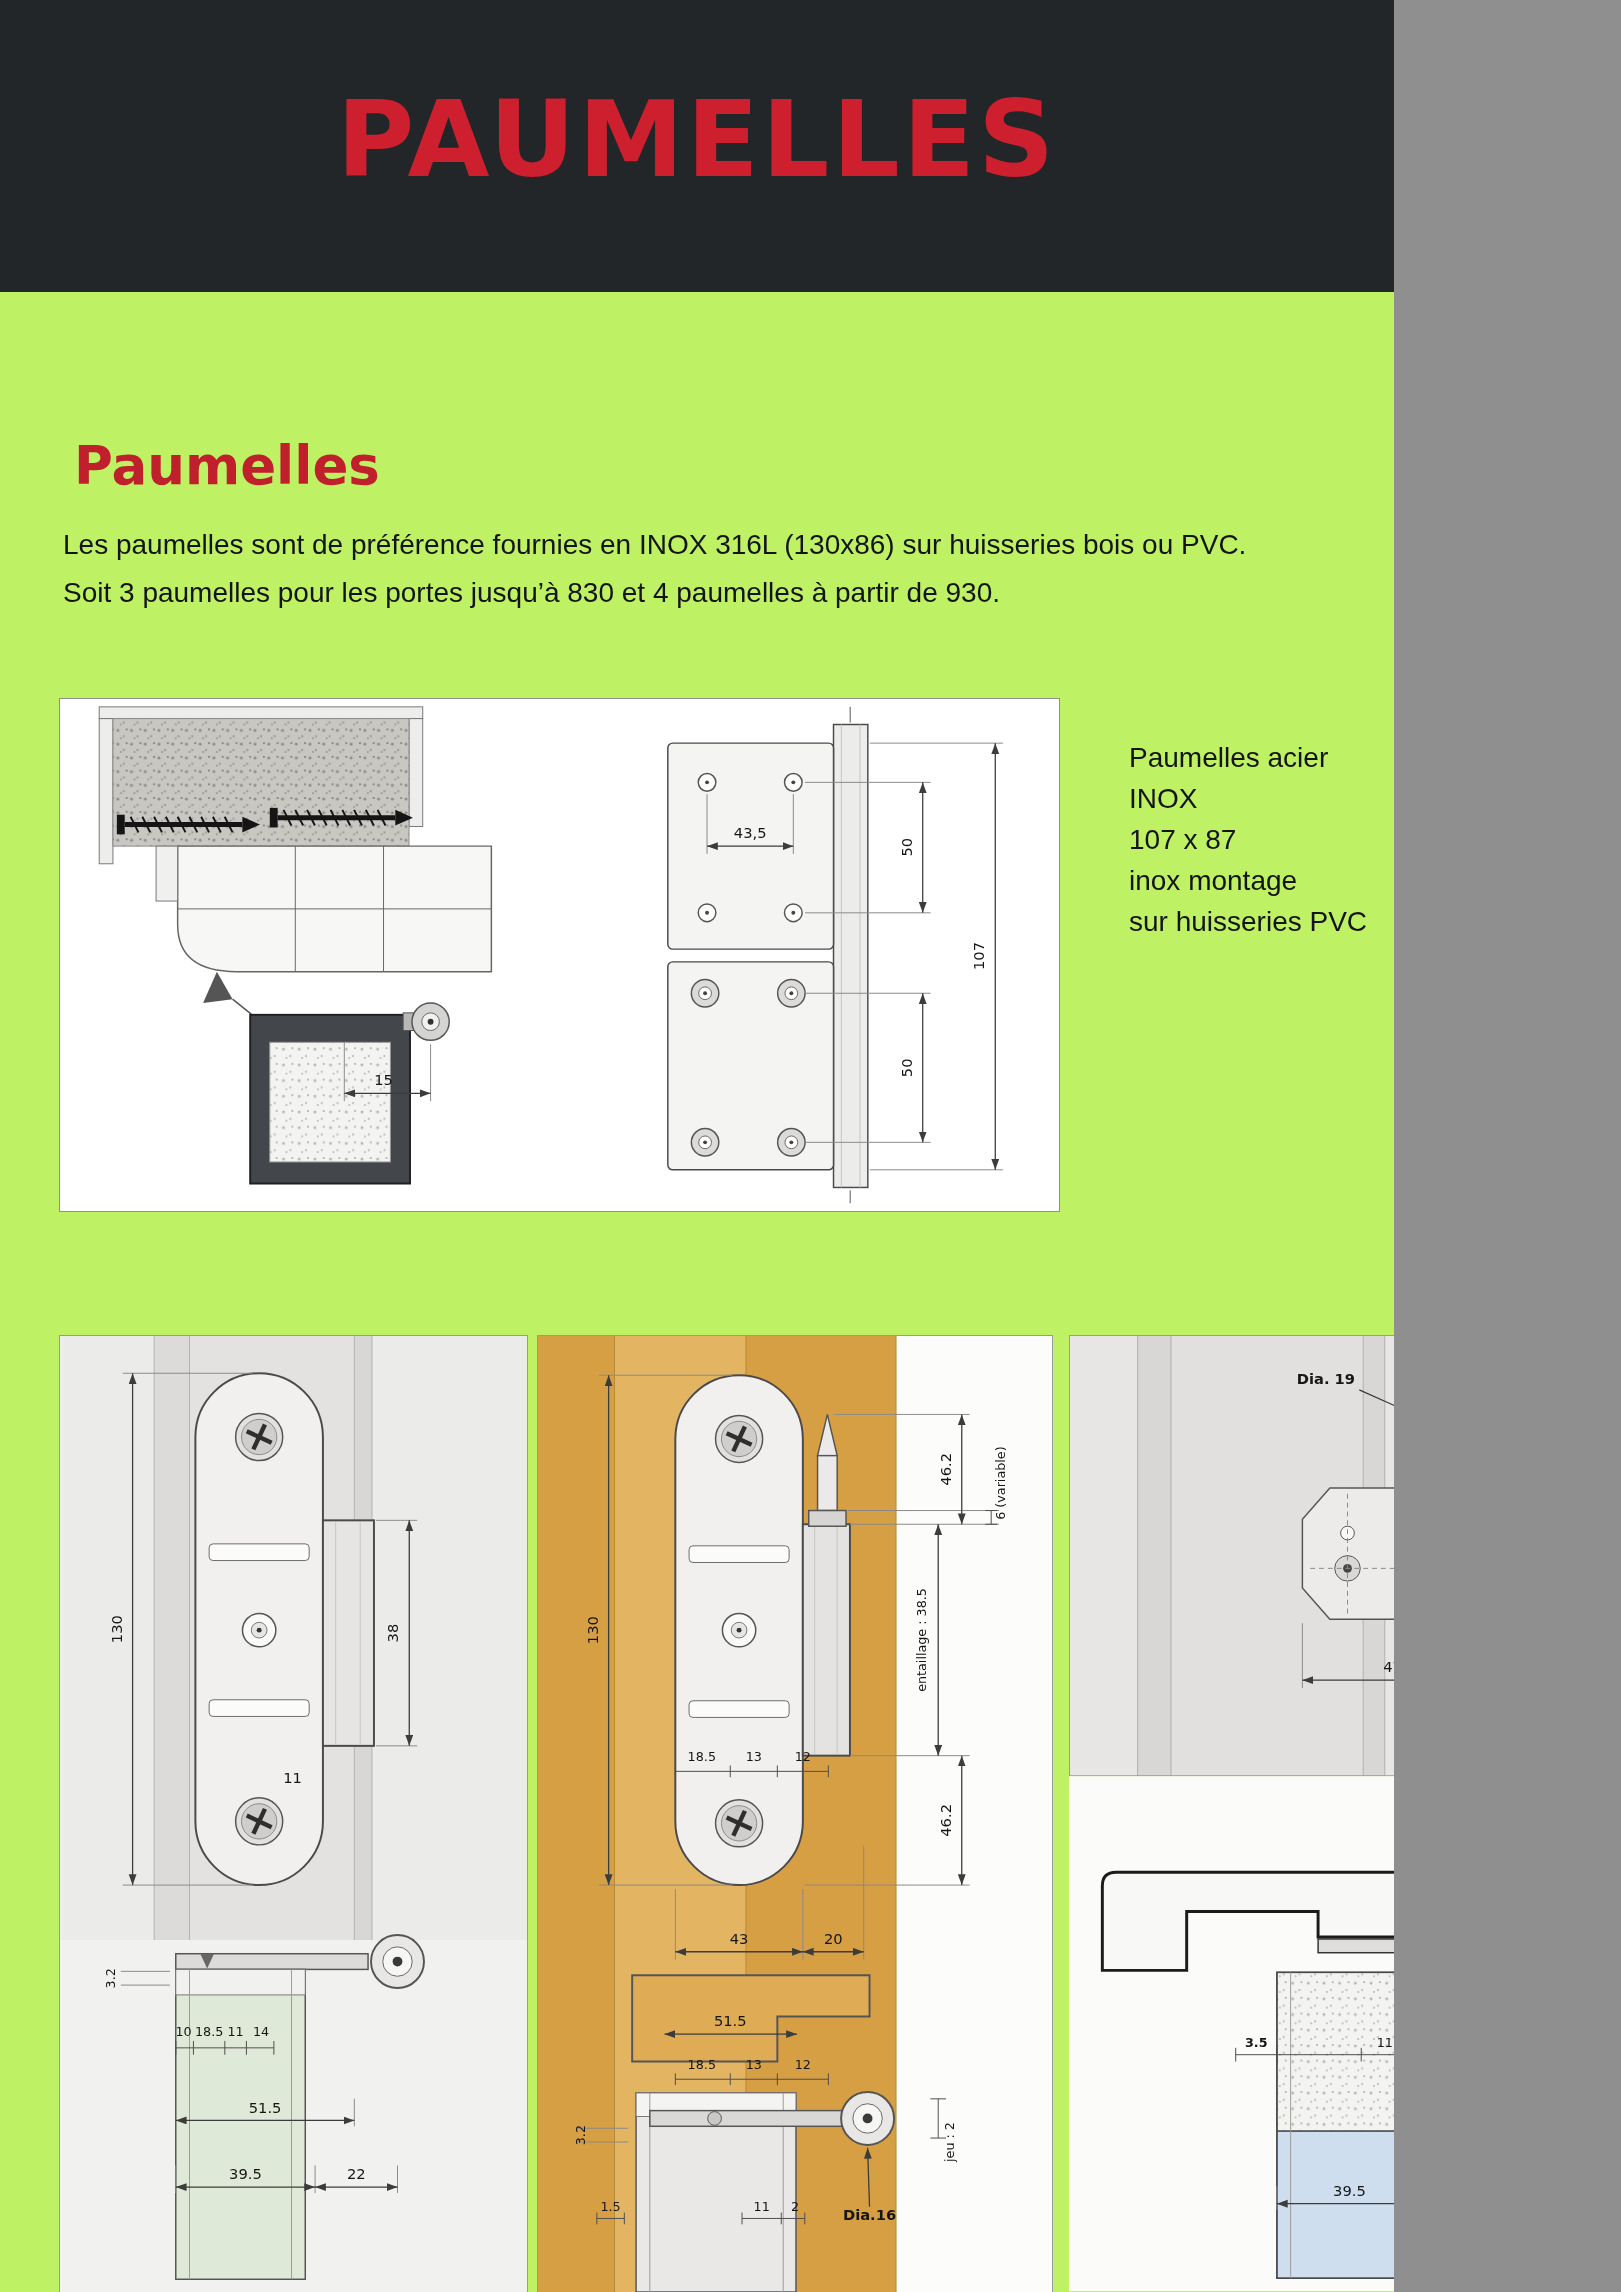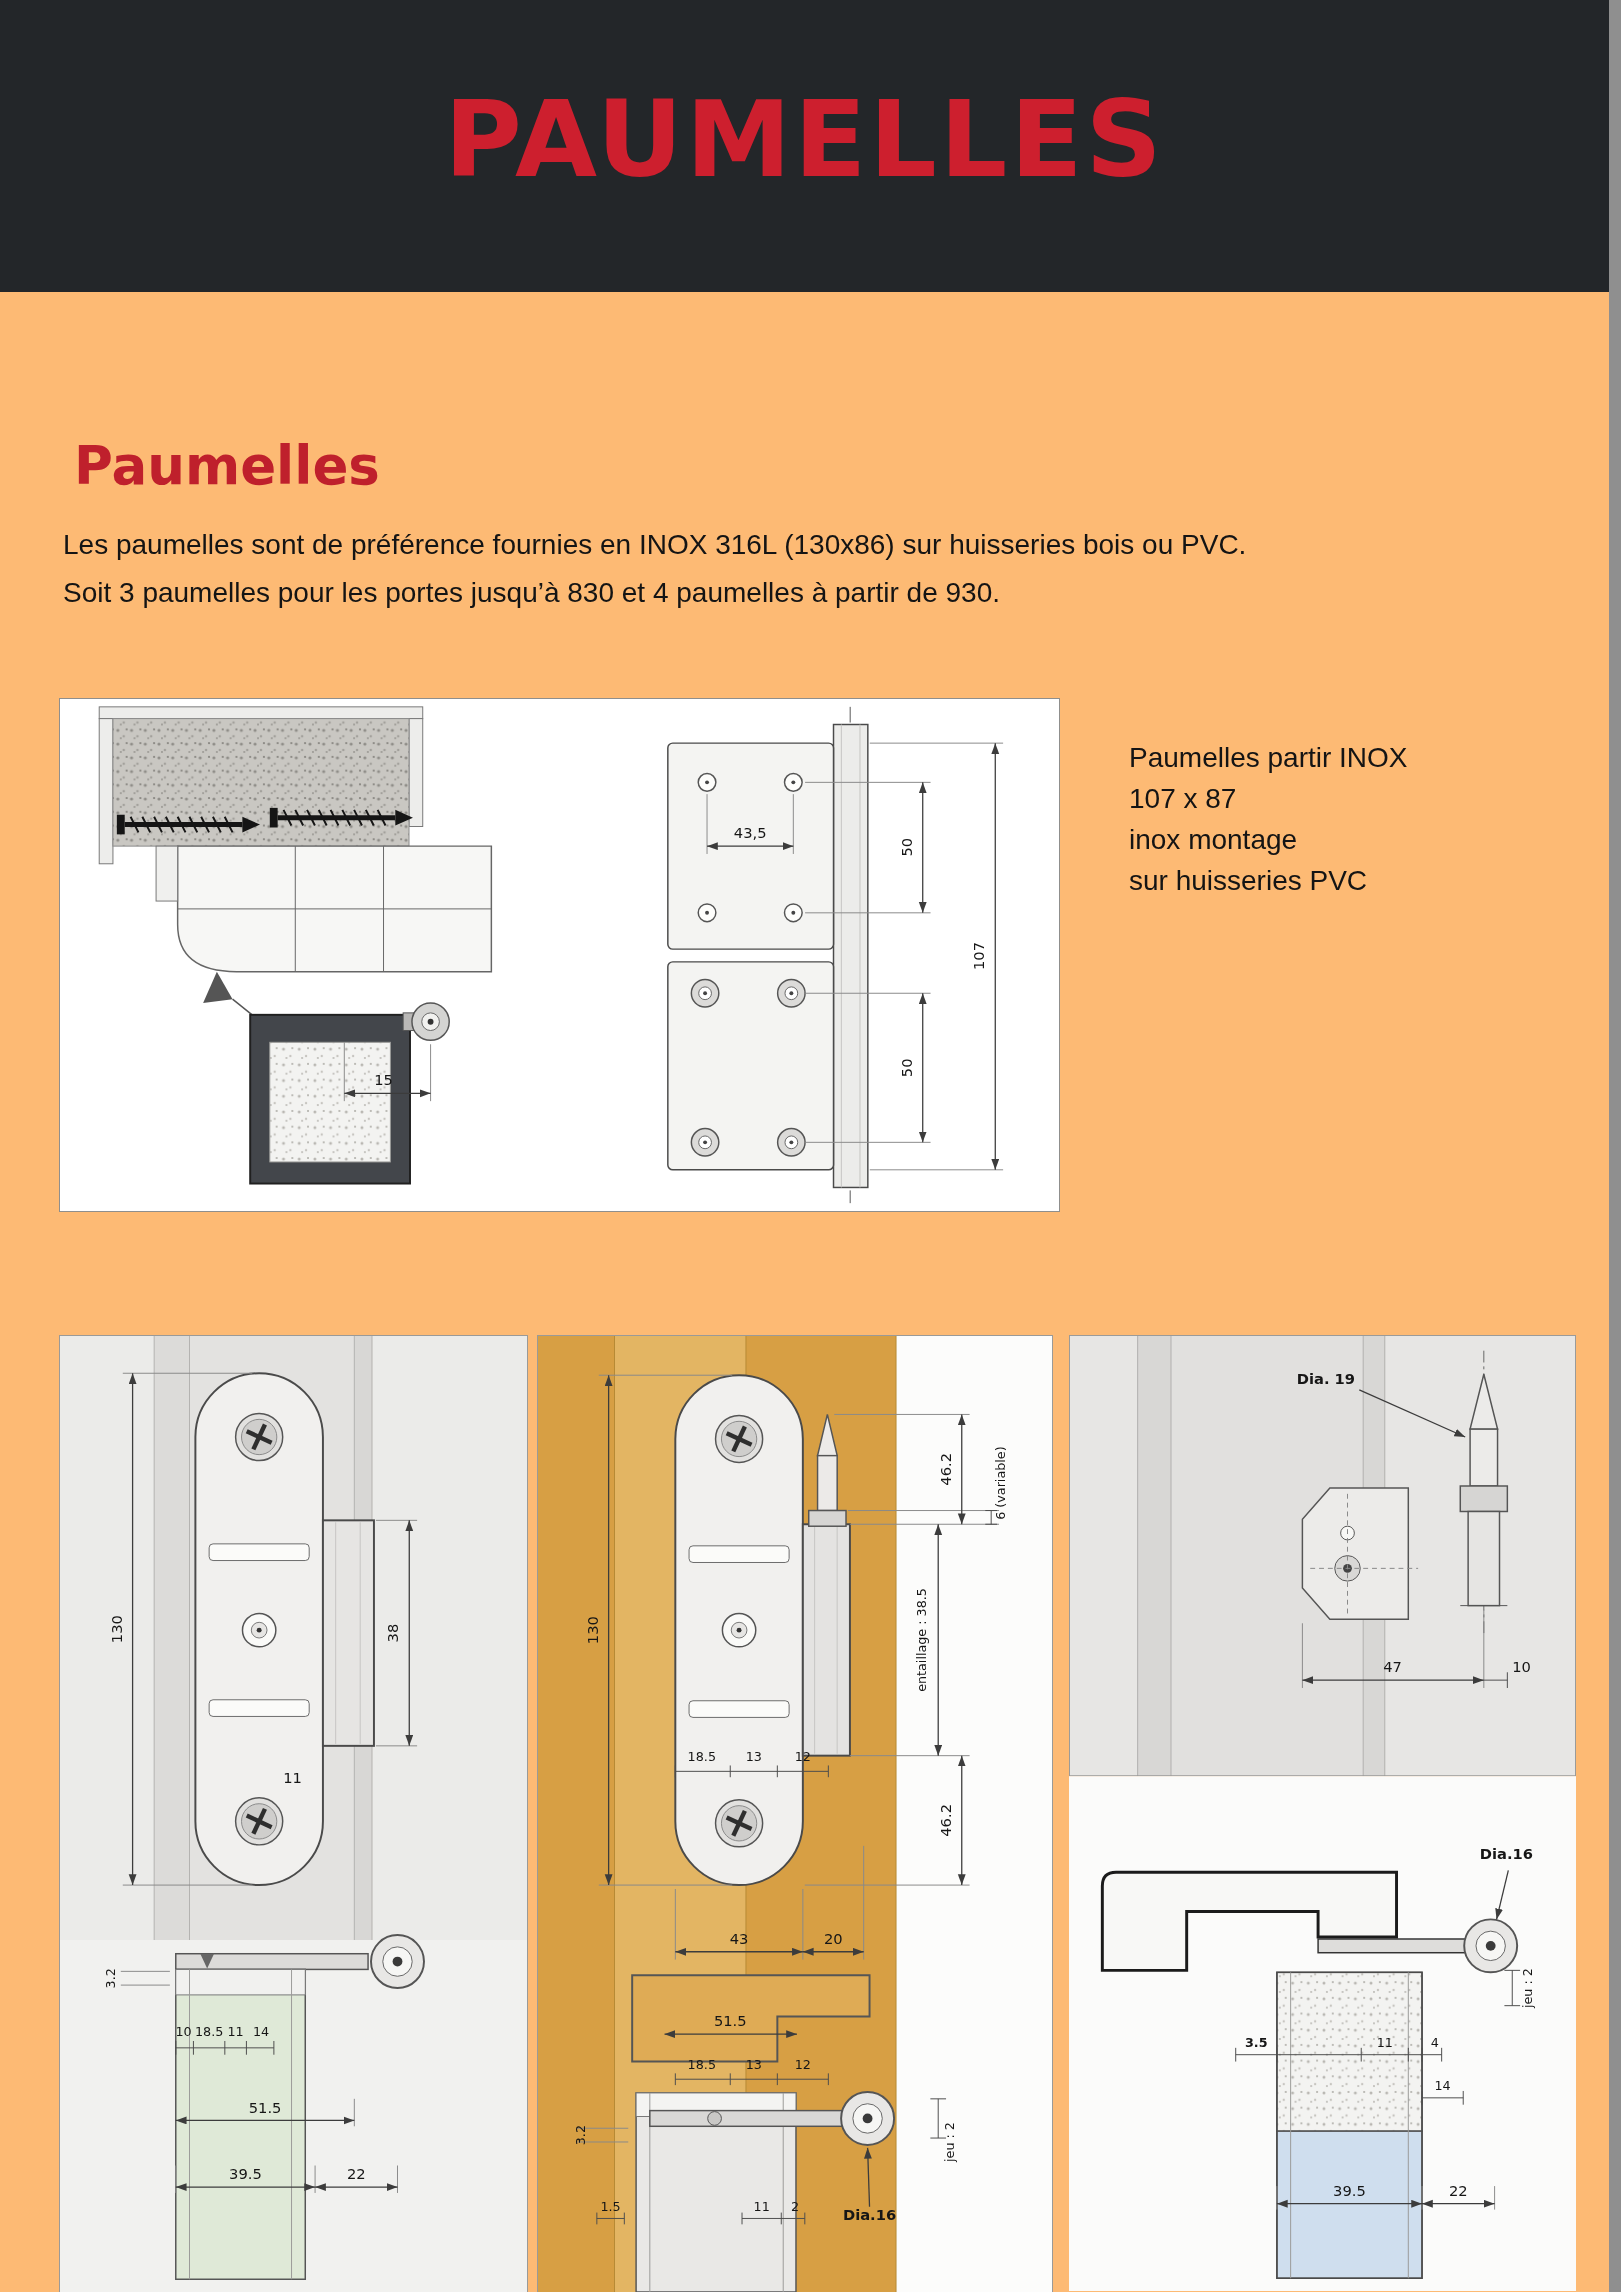--- a/index.html
+++ b/index.html
@@ -1,17 +1,17 @@
 <!DOCTYPE html>
 <html><head>
 <meta charset="utf-8">
 <style>
 *{box-sizing:border-box}
 body{margin:0;background:#8f8f8f}
-.page{position:relative;width:1609px;height:2293px;background:#fdba74;font-family:"Liberation Sans",sans-serif;overflow:hidden}
+.page{position:relative;width:1394px;height:2293px;background:#bef264;font-family:"Liberation Sans",sans-serif;overflow:hidden}
 .hero{position:absolute;left:0;top:0;width:100%;height:292px;background:#232629}
 .hero h1{margin:0;padding-top:78px;text-align:center;font-family:"DejaVu Sans",sans-serif;font-weight:bold;font-size:106px;letter-spacing:2.9px;color:#cd1f2e}
 .red-heading{position:absolute;left:74px;top:435px;margin:0;font-size:53px;font-weight:bold;color:#bf202c;font-family:"DejaVu Sans",sans-serif}
 .body-line{position:absolute;left:63px;margin:0;font-size:28px;color:#141414}
 .l1{top:529px}.l2{top:577px}.l3{top:625px}
 .diagram-box{position:absolute;left:59px;top:698px;width:1001px;height:514px;background:#ffffff;border:1px solid #8f8f8d}
 .inox-note{position:absolute;left:1129px;top:737px;font-size:28px;color:#141414;line-height:41px}
 .inox-note p{margin:0}
 .caption{position:absolute;left:59px;top:1262px;margin:0;font-size:28px;color:#141414;white-space:pre-wrap}
 .panel{position:absolute;top:1335px}
@@ -153,21 +153,21 @@
         <text class="dm" x="869" y="376" text-anchor="middle" transform="rotate(-90 869 376)">50</text>
         <line class="ext" x1="826" y1="45" x2="962" y2="45"></line>
         <line class="ext" x1="826" y1="480" x2="962" y2="480"></line>
         <line class="dim" x1="954" y1="45" x2="954" y2="480" marker-start="url(#arr)" marker-end="url(#arr)"></line>
         <text class="dm" x="943" y="262" text-anchor="middle" transform="rotate(-90 943 262)">107</text>
       </g>
     </svg>
   </div>
 
   <div class="inox-note">
-    <p>Paumelles partir INOX</p>
+    <p>Paumelles acier INOX</p>
     <p>107 x 87</p>
     <p>inox montage</p>
     <p>sur huisseries PVC</p>
   </div>
 
 
   <div class="panel p1">
     <svg viewBox="0 0 476 975" width="467" height="956" preserveAspectRatio="none">
       <rect x="0" y="0" width="476" height="975" fill="#ebebe9"></rect>
       <g>

